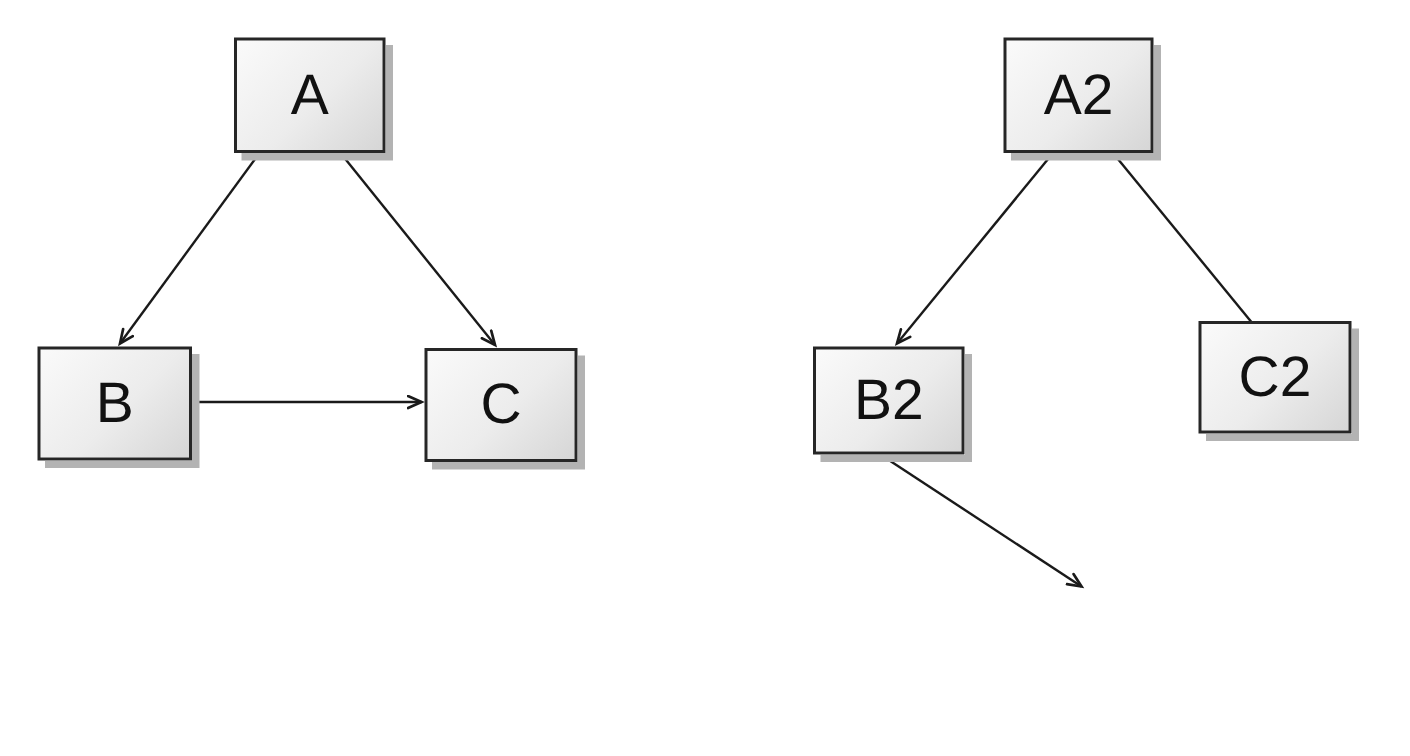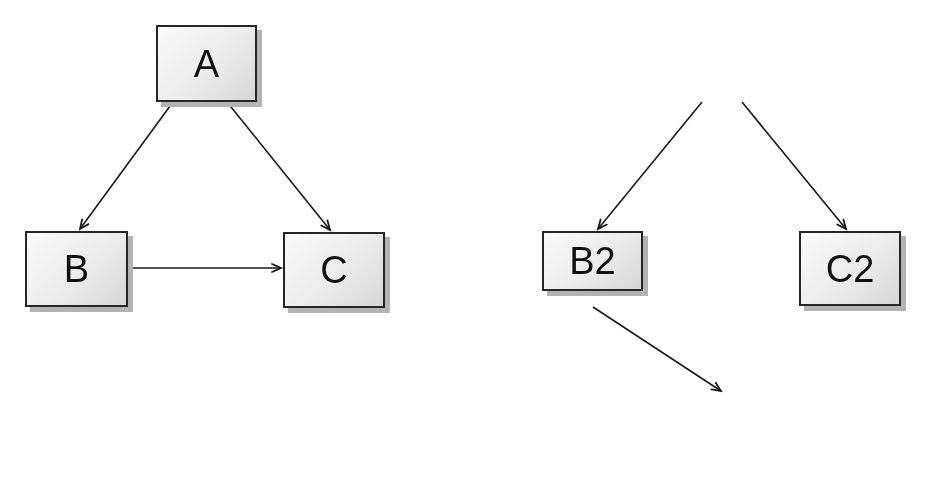--- a/index.html
+++ b/index.html
@@ -79,19 +79,22 @@
 
 <div class="node" style="left: 156px; top: 25px; width: 101px; height: 77px;">
       <span class="node-label">A</span>
     </div>
     <div class="node" style="left: 25px; top: 231px; width: 103px; height: 76px;">
       <span class="node-label">B</span>
     </div>
     <div class="node" style="left: 283px; top: 232px; width: 102px; height: 76px;">
       <span class="node-label">C</span>
     </div>
-    <div class="node" style="left: 542px; top: 231px; width: 101px; height: 60px;">
+    <div class="node" style="left: 669px; top: 25px; width: 100px; height: 77px;">
+      <span class="node-label">A2</span>
+    </div>
+    <div class="node" style="left: 542px; top: 231px; width: 101px; height: 72px;">
       <span class="node-label">B2</span>
     </div>
-    <div class="node" style="left: 799px; top: 231px; width: 102px; height: 75px;">
+    <div class="node" style="left: 799px; top: 214px; width: 102px; height: 75px;">
       <span class="node-label">C2</span>
     </div>
   </div>
 
 </body></html>

